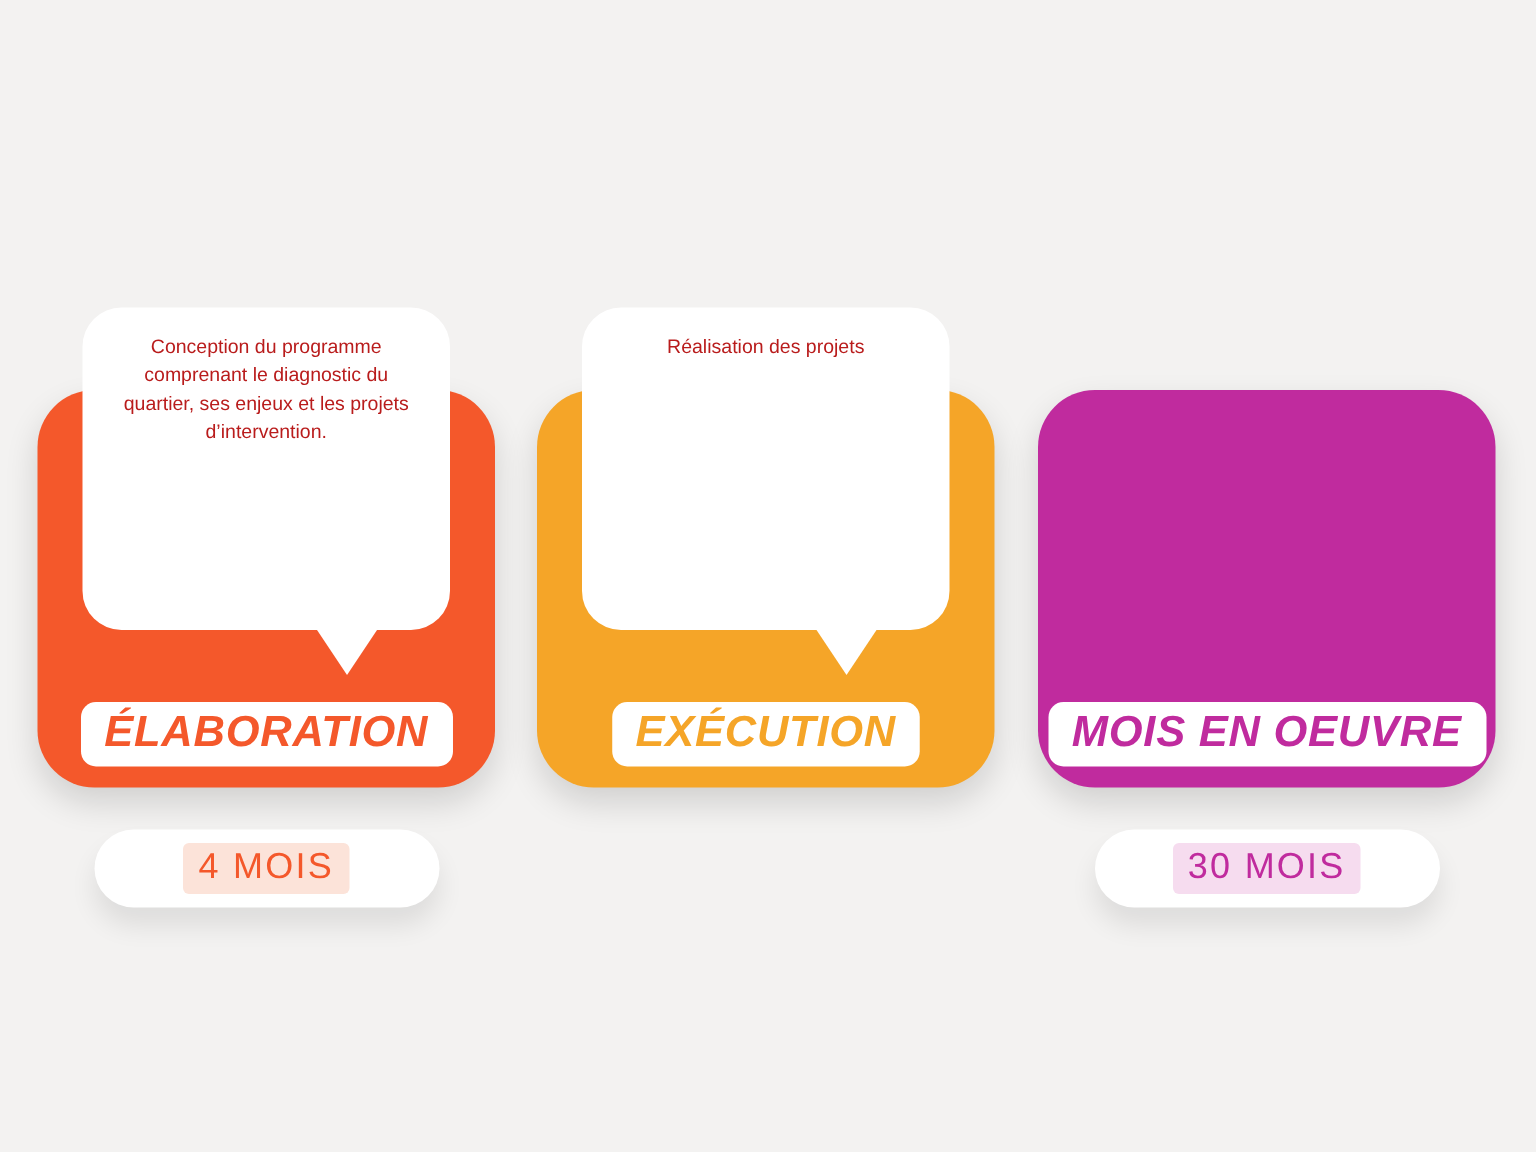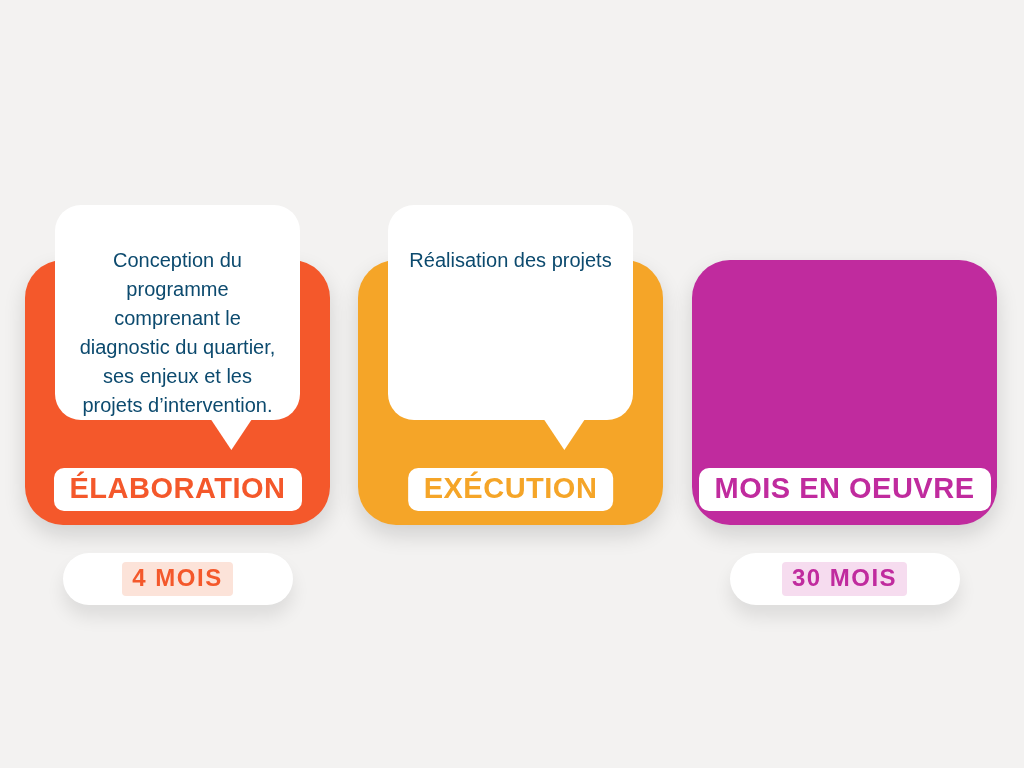--- a/index.html
+++ b/index.html
@@ -34,42 +34,43 @@
   }
   .title-badge {
     position: absolute;
     bottom: 14px;
     left: 50%;
     transform: translateX(-50%);
     background: #ffffff;
     border-radius: 10px;
     padding: 4px 16px 6px;
     white-space: nowrap;
+    font-style: italic;
   }
   .title-badge span {
     color: var(--c);
     font-size: 29px;
     font-weight: 800;
     letter-spacing: 0.5px;
   }
   .bubble {
     position: absolute;
     top: 0;
     left: 30px;
     width: 245px;
     height: 215px;
     background: #ffffff;
     border-radius: 26px;
   }
   .bubble-text {
-    padding: 41px 16px 0;
+    padding: 17px 16px 0;
     text-align: center;
-    font-size: 20px;
+    font-size: 13px;
     line-height: 1.45;
-    color: #0c4a6e;
+    color: #b91c1c;
   }
   .bubble-tail {
     position: absolute;
     top: 212px;
     left: 63%;
     width: 44px;
     height: 33px;
     background: #ffffff;
     clip-path: polygon(0 0, 100% 0, 50% 100%);
   }
@@ -84,21 +85,21 @@
     border-radius: 26px;
     box-shadow: 0 12px 18px rgba(0,0,0,0.09);
     display: flex;
     align-items: center;
     justify-content: center;
   }
   .duration-text {
     background: var(--tint);
     color: var(--c);
     font-size: 24px;
-    font-weight: 700;
+    font-weight: 400;
     letter-spacing: 1.5px;
     padding: 2px 10px 4px;
     border-radius: 4px;
     white-space: nowrap;
   }
   .pos-0 { left: 25px; }
   .pos-1 { left: 358px; }
   .pos-2 { left: 692px; }
 </style>
 </head>

